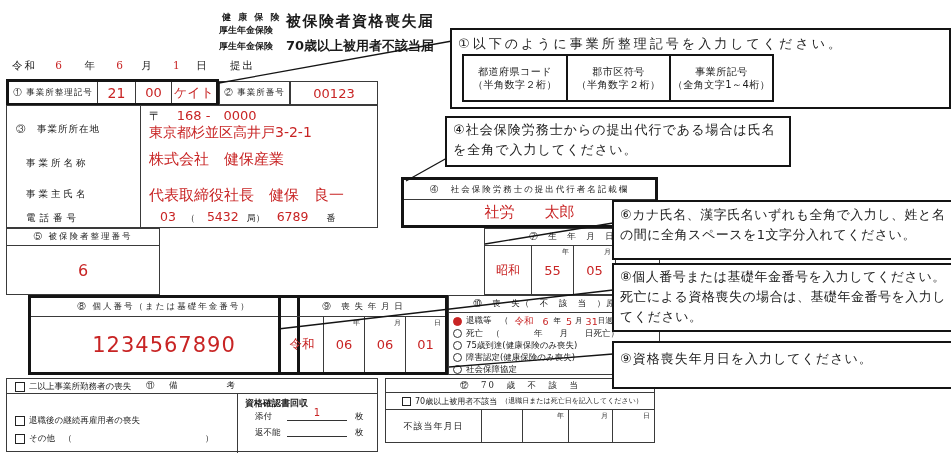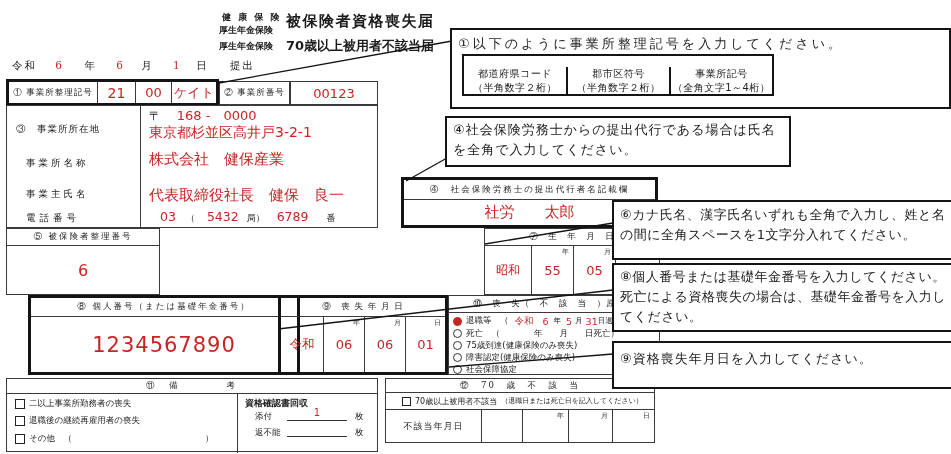--- a/index.html
+++ b/index.html
@@ -167,21 +167,21 @@
     </div>
     <div class="opt" style="top:67.5px;">
       <span class="rad"></span>
       <span>社会保障協定</span>
     </div>
   </div>
 
   <div class="abs b" style="left:6px;top:378px;width:372px;height:74px;">
     <div class="hdr ser bb abs" style="left:0;top:0;right:0;height:15px;letter-spacing:3px;">⑪　備　　　　考</div>
     <div class="abs" style="left:230px;top:15px;height:59px;border-left:1px solid #3a3a3a;"></div>
-    <div class="abs" style="left:8px;top:19px;display:flex;align-items:center;font-size:8.5px;">
+    <div class="abs" style="left:8px;top:2px;display:flex;align-items:center;font-size:8.5px;">
       <span class="cb"></span>
         <span>二以上事業所勤務者の喪失</span>
     </div>
     <div class="abs" style="left:8px;top:36px;display:flex;align-items:center;font-size:8.5px;">
       <span class="cb"></span>
         <span>退職後の継続再雇用者の喪失</span>
     </div>
     <div class="abs" style="left:8px;top:54px;display:flex;align-items:center;font-size:8.5px;">
       <span class="cb"></span>
         <span>その他　（</span>
@@ -213,21 +213,21 @@
         <span class="unit">月</span>
       </div>
       <div style="flex:1;position:relative;">
         <span class="unit">日</span>
       </div>
     </div>
   </div>
 
   <div class="callout" style="left:450px;top:28px;width:497px;height:77px;">
     <div class="abs nowrap" style="left:6px;top:4px;letter-spacing:3px;">①以下のように事業所整理記号を入力してください。</div>
-    <div class="abs b2" style="left:10px;top:24px;width:312px;height:42px;display:flex;align-items:flex-end;">
+    <div class="abs b2" style="left:10px;top:24px;width:312px;height:48px;display:flex;">
       <div class="flex col" style="width:102px;border-right:2px solid #141414;font-size:10px;letter-spacing:0.5px;line-height:1.35;">
         <span>都道府県コード</span>
           <span>（半角数字２桁）</span>
       </div>
       <div class="flex col" style="width:101px;border-right:2px solid #141414;font-size:10px;letter-spacing:0.5px;line-height:1.35;">
         <span>郡市区符号</span>
           <span>（半角数字２桁）</span>
       </div>
       <div class="flex col" style="flex:1;font-size:10px;letter-spacing:0.5px;line-height:1.35;">
         <span>事業所記号</span>

